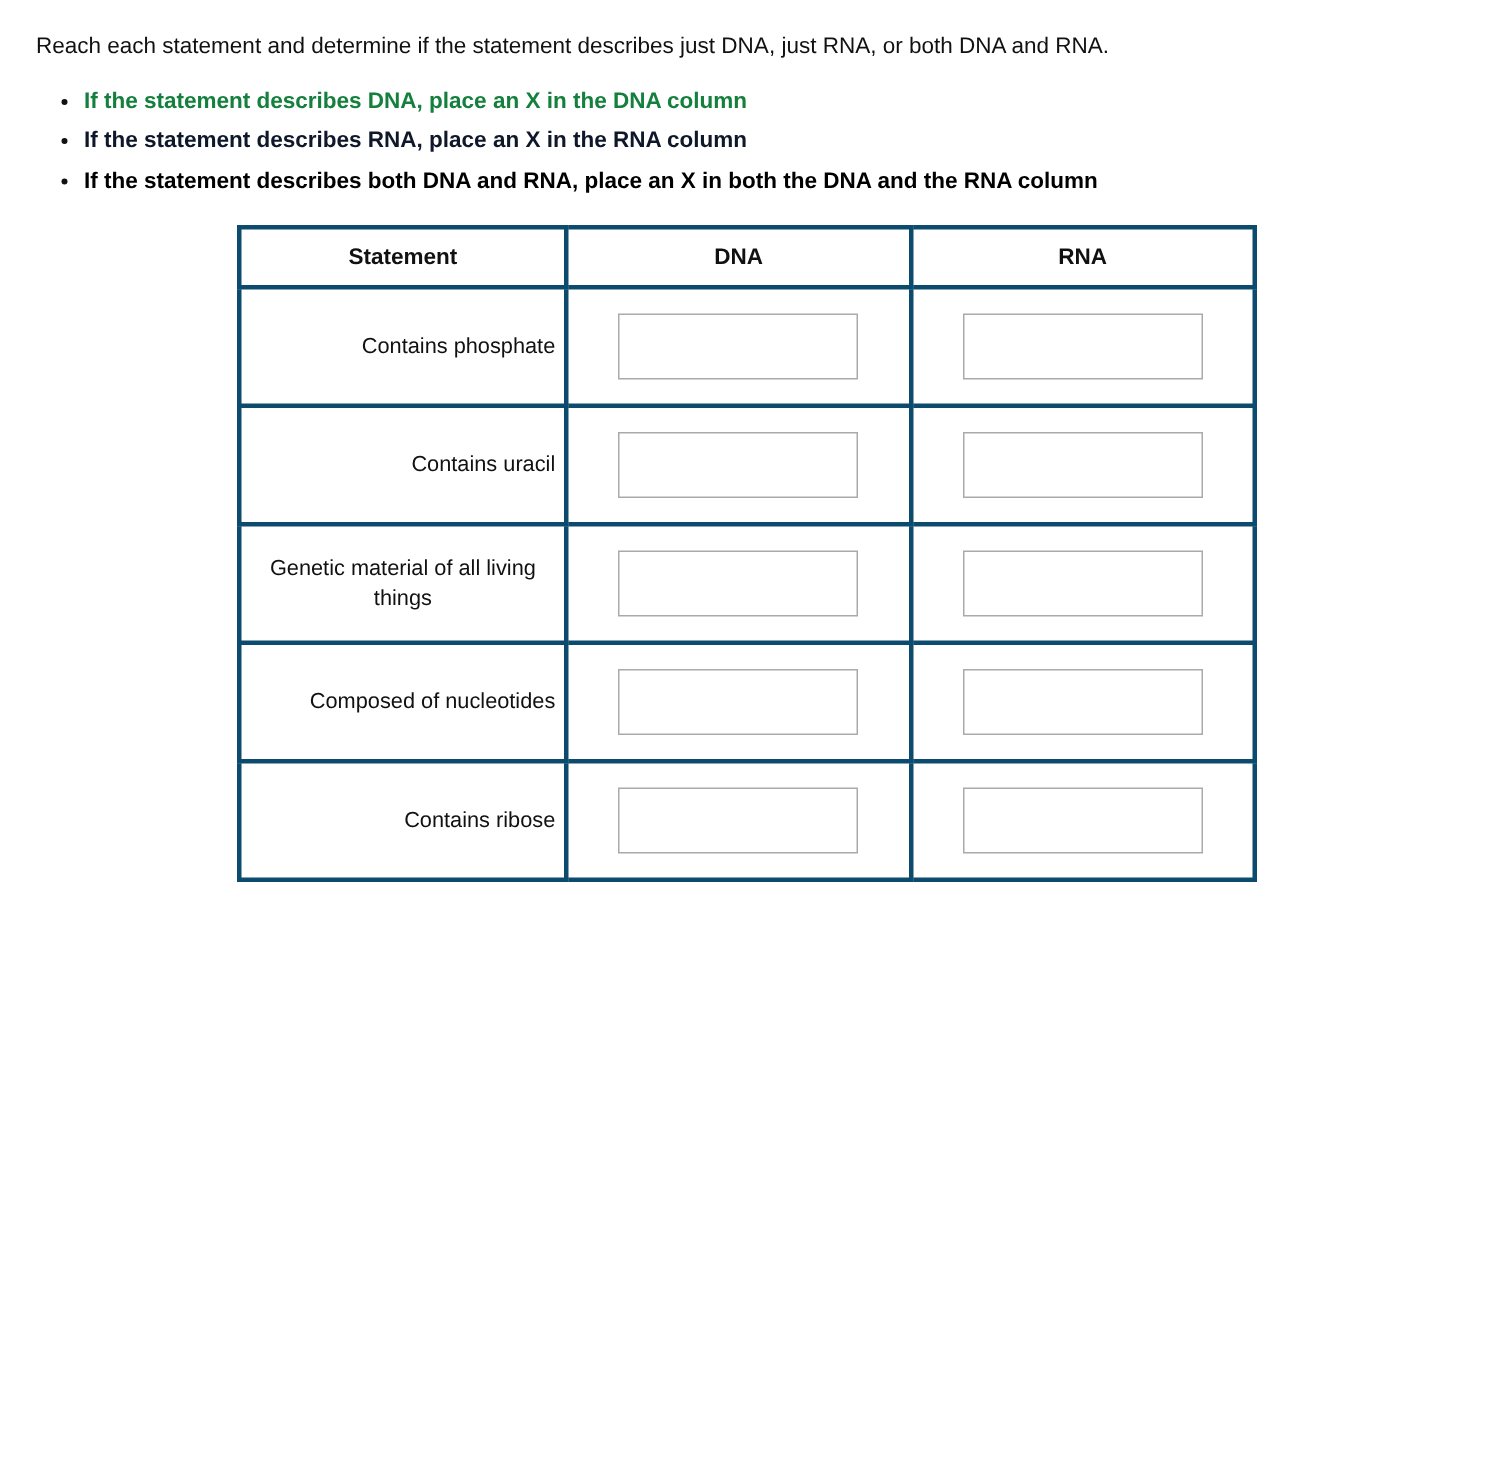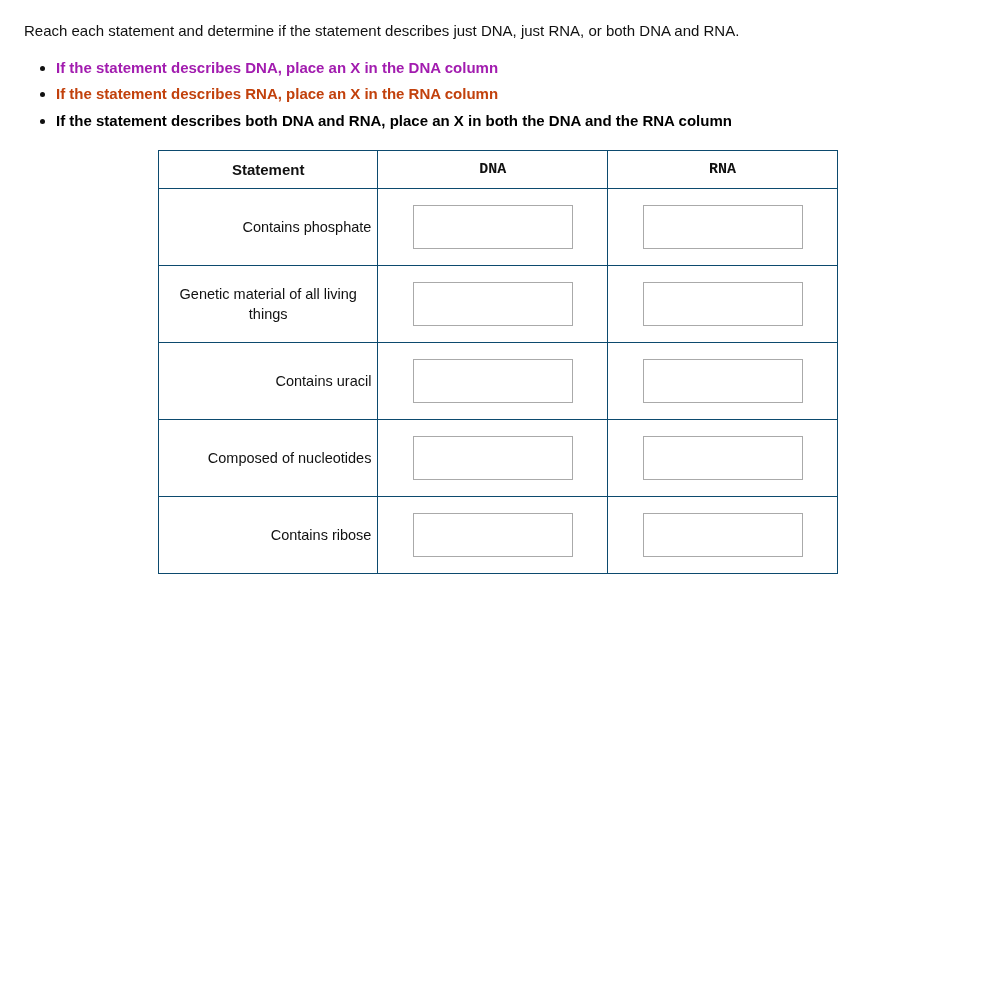--- a/index.html
+++ b/index.html
@@ -21,57 +21,56 @@
       padding-left: 8px;
     }
     .instructions li {
       list-style: disc;
       margin-left: 24px;
       margin-bottom: 4px;
       font-size: 15px;
       font-weight: bold;
       line-height: 1.5;
     }
-    .dna-color { color: #a21caf; }
-    .rna-color { color: #c2410c; }
+    .dna-color { color: #15803d; }
+    .rna-color { color: #0f172a; }
     .both-color { color: #000000; }
 
     .table-wrapper {
       display: flex;
       justify-content: center;
       margin-top: 10px;
     }
 
     table {
       border-collapse: collapse;
       width: 680px;
     }
 
     table th, table td {
-      border: 1px solid #0c4a6e;
+      border: 3px solid #0c4a6e;
       text-align: center;
       vertical-align: middle;
       padding: 0;
     }
 
     table th {
       font-weight: bold;
       font-size: 15px;
       padding: 10px 8px;
       background: #fff;
     }
 
     .statement-col {
       width: 220px;
       text-align: center;
     }
 
     .check-col {
       width: 230px;
-      font-family: Liberation Mono, monospace;
     }
 
     .cell-inner {
       padding: 8px 6px;
       min-height: 60px;
       display: flex;
       align-items: center;
       justify-content: flex-end;
     }
 
@@ -130,34 +129,34 @@
           <td class="check-cell">
             <input type="text" class="input-box" style="">
           </td>
           <td class="check-cell">
             <input type="text" class="input-box" style="">
           </td>
         </tr>
         <tr>
           <td class="statement-col">
             <div class="cell-inner">
-              <span class="statement-text">Genetic material of all living things</span>
+              <span class="statement-text">Contains uracil</span>
             </div>
           </td>
           <td class="check-cell">
             <input type="text" class="input-box" style="">
           </td>
           <td class="check-cell">
             <input type="text" class="input-box" style="">
           </td>
         </tr>
         <tr>
           <td class="statement-col">
             <div class="cell-inner">
-              <span class="statement-text">Contains uracil</span>
+              <span class="statement-text">Genetic material of all living things</span>
             </div>
           </td>
           <td class="check-cell">
             <input type="text" class="input-box" style="">
           </td>
           <td class="check-cell">
             <input type="text" class="input-box" style="">
           </td>
         </tr>
         <tr>

